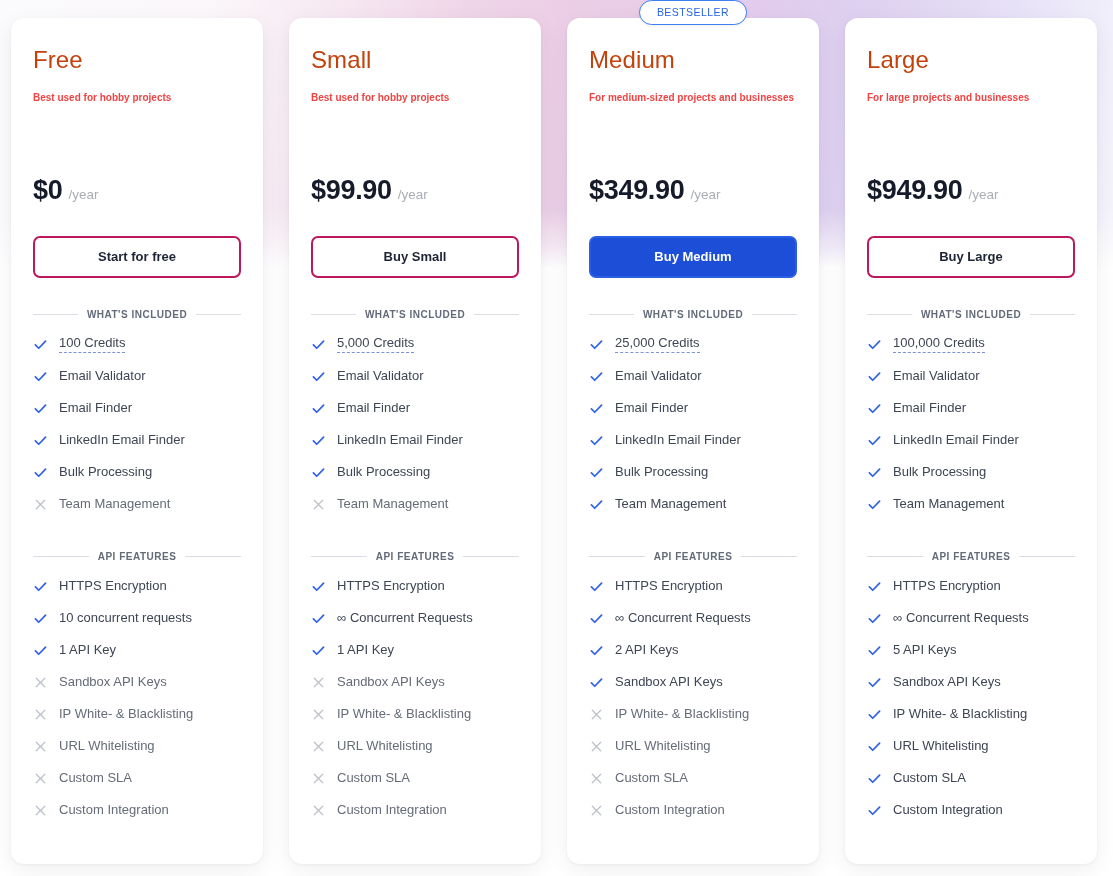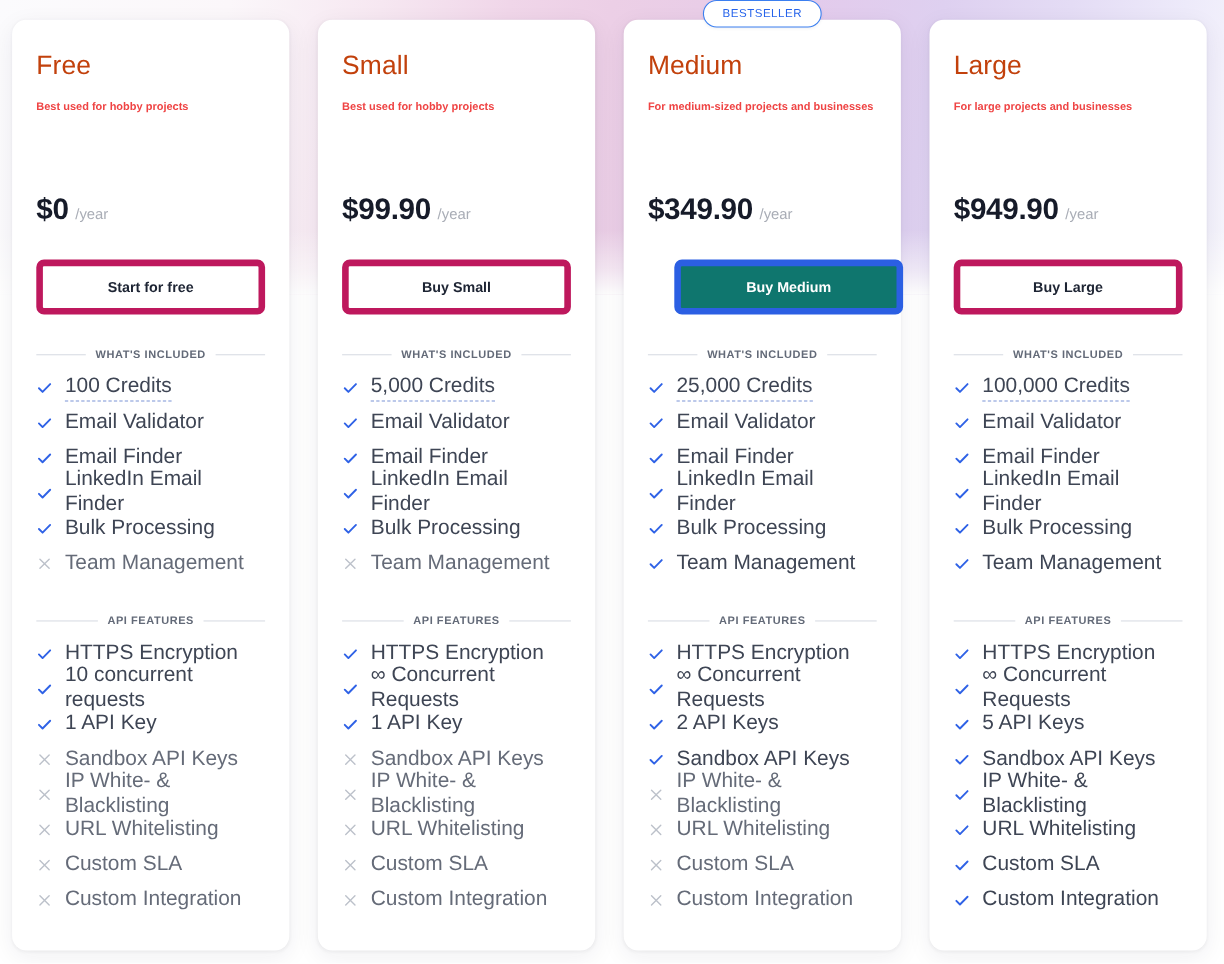--- a/index.html
+++ b/index.html
@@ -138,31 +138,30 @@
   .cta-button {
     display: block;
     width: 100%;
     margin-top: 30px;
     padding: 11px 8px;
     font-size: 13px;
     font-weight: 600;
     font-family: "Liberation Sans", sans-serif;
     color: #1d2433;
     background: #ffffff;
-    border: 6px solid #be185d;
+    border: 2px solid #be185d;
     border-radius: 7px;
     cursor: pointer;
     text-align: center;
     line-height: 1.25;
   }
   .cta-button.primary {
-    background: #0f766e;
+    background: #1d4ed8;
     border-color: #2b5fe3;
     color: #ffffff;
-    margin-left: 24px;
   }
 
   
   .section-head {
     display: flex;
     align-items: center;
     margin-top: 31px;
     margin-bottom: 8px;
     gap: 9px;
   }
@@ -187,21 +186,21 @@
     gap: 11px;
     height: 32px;
   }
   .feature-icon {
     width: 15px;
     height: 15px;
     flex: 0 0 15px;
     display: block;
   }
   .feature-text {
-    font-size: 19px;
+    font-size: 13px;
     color: #3e4554;
     font-weight: 400;
     line-height: 1.2;
   }
   .feature-text.muted { color: #656b78; }
   .feature-text.tooltip {
     border-bottom: 1px dashed #7b93d6;
     padding-bottom: 1px;
     cursor: help;
   }

